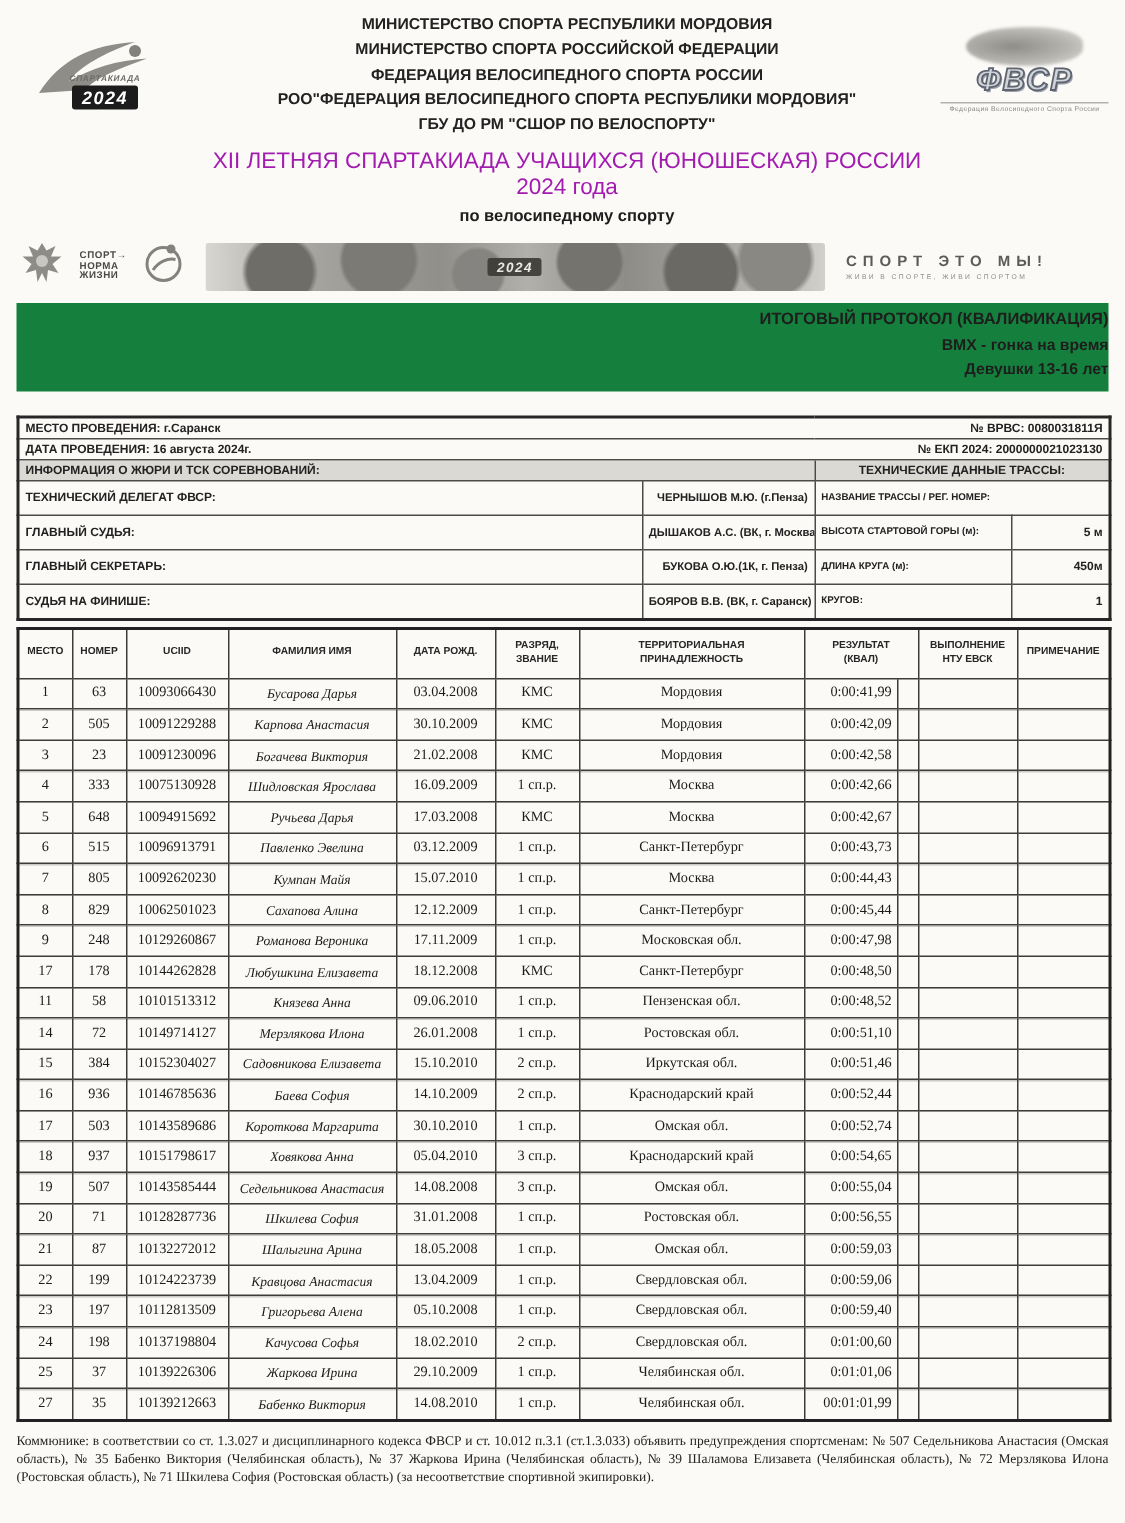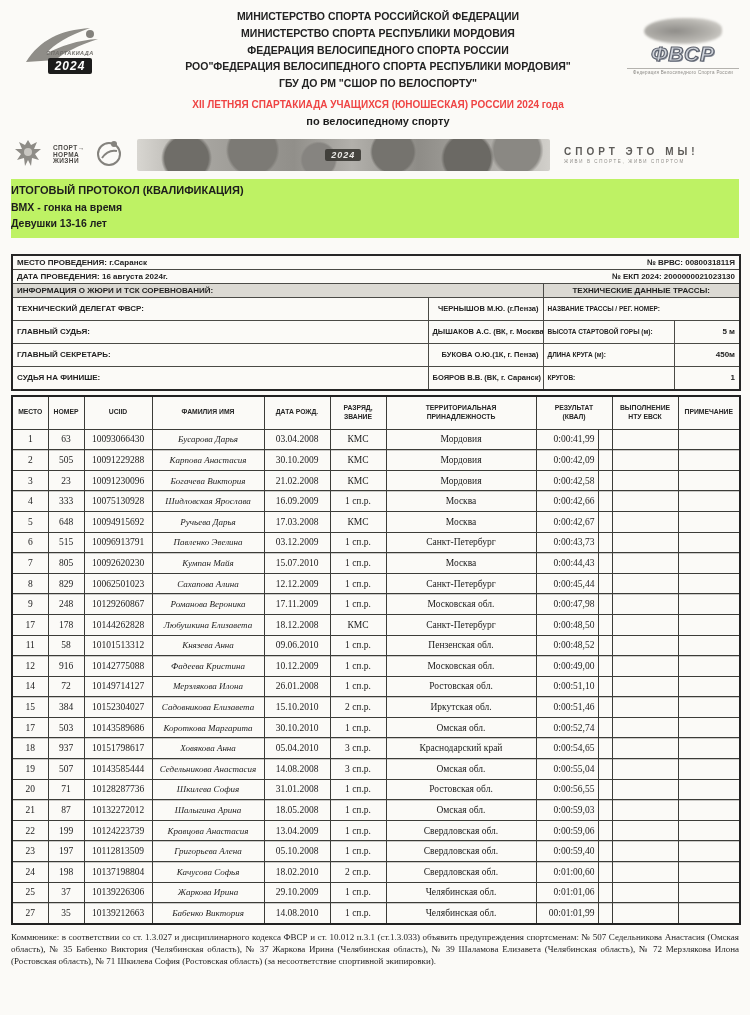--- a/index.html
+++ b/index.html
@@ -13,21 +13,21 @@
 
   
   .doc-header{display:flex;align-items:flex-start;}
   .logo-left{width:118px;padding-top:14px;text-align:center;position:relative;}
   .sp-swoosh{display:block;margin:0 auto;}
   .sp-cap{font-size:5.5px;font-weight:bold;letter-spacing:.5px;color:#6e6c68;margin-top:-20px;font-style:italic;}
   .sp-year{display:inline-block;background:#1c1c1c;color:#fff;font-weight:bold;font-style:italic;
     font-size:12px;padding:1px 7px;border-radius:2px;margin-top:1px;letter-spacing:1px;}
   .org-block{flex:1;text-align:center;}
   .org-line{font-size:10.5px;font-weight:bold;line-height:1.6;color:#222;}
-  .doc-title{font-size:10px;font-weight:bold;margin-top:7px;color:#ef4444;}
+  .doc-title{font-size:15px;font-weight:normal;margin-top:7px;color:#a21caf;}
   .doc-subtitle{font-size:11px;font-weight:bold;margin-top:5px;}
   .logo-right{width:112px;text-align:center;padding-top:10px;}
   .fvsr-blob{width:78px;height:26px;margin:0 auto;border-radius:50% 40% 45% 50%;
     background:radial-gradient(ellipse at 40% 50%,#8f8d89 0%,#b6b4af 55%,#e4e2dd 100%);
     filter:blur(1px);}
   .fvsr-abbr{font-size:21px;font-weight:bold;font-style:italic;letter-spacing:1px;
     color:#cfd3da;-webkit-text-stroke:1.2px #5e636e;text-shadow:1px 1px 0 #9aa0ab;margin-top:-2px;}
   .fvsr-caption{font-size:4.5px;color:#8a8884;border-top:1px solid #b4b2ae;margin-top:2px;padding-top:1px;letter-spacing:.3px;}
 
   
@@ -47,21 +47,21 @@
       linear-gradient(90deg,#d8d6d1,#a5a39e 18%,#918f8a 38%,#b2b0ab 52%,#8e8c87 68%,#a9a7a2 84%,#d2d0cb);}
   .collage-year{position:absolute;left:50%;top:50%;transform:translate(-50%,-50%);
     background:#3a3934;color:#f2f1ee;font-weight:bold;font-style:italic;font-size:9px;
     padding:1px 6px;border-radius:2px;letter-spacing:1px;opacity:.9;}
   .slogan-block{width:175px;text-align:left;}
   .slogan{font-size:10px;font-weight:bold;letter-spacing:4px;color:#5d5b58;white-space:nowrap;}
   .slogan-sub{font-size:4.5px;letter-spacing:1.6px;color:#8f8d89;margin-top:2px;white-space:nowrap;}
 
   
   .protocol-box{border:2px solid #26
-2626;border-color:#262626;margin-top:6px;text-align:left;padding:3px 0 6px;background:#bef264;}
+2626;border-color:#262626;margin-top:6px;text-align:right;padding:3px 0 6px;background:#15803d;}
   .protocol-box .l1{font-size:11px;font-weight:bold;line-height:1.55;}
   .protocol-box .l2,.protocol-box .l3{font-size:10.5px;font-weight:bold;line-height:1.55;}
 
   
   table{border-collapse:collapse;}
   .info-table{width:728px;margin-top:16px;border:2px solid #262626;table-layout:fixed;}
   .info-table td{border:1px solid #4a4a46;font-size:8px;font-weight:bold;padding:2px 4px;color:#222;overflow:hidden;white-space:nowrap;}
   .info-table tr.plain td{border-left:none;border-right:none;}
   .info-table .right{text-align:right;}
   .info-table .shaded{background:#dbd9d3;}
@@ -94,22 +94,22 @@
     <div class="logo-left">
       <svg class="sp-swoosh" width="100" height="48" viewBox="0 0 100 48">
         <path d="M6 40 C 20 18, 40 8, 70 6 C 48 14, 34 22, 26 32 C 40 24, 58 18, 78 17 C 58 24, 44 30, 36 38 Z" fill="#8f8d88"></path>
         <circle cx="70" cy="12" r="4" fill="#83817c"></circle>
       </svg>
       <div class="sp-cap">СПАРТАКИАДА</div>
       <div class="sp-year">2024</div>
     </div>
 
     <div class="org-block">
+      <div class="org-line">МИНИСТЕРСТВО СПОРТА РЕСПУБЛИКИ МОРДОВИЯ</div>
       <div class="org-line">МИНИСТЕРСТВО СПОРТА РОССИЙСКОЙ ФЕДЕРАЦИИ</div>
-      <div class="org-line">МИНИСТЕРСТВО СПОРТА РЕСПУБЛИКИ МОРДОВИЯ</div>
       <div class="org-line">ФЕДЕРАЦИЯ ВЕЛОСИПЕДНОГО СПОРТА РОССИИ</div>
       <div class="org-line">РОО"ФЕДЕРАЦИЯ ВЕЛОСИПЕДНОГО СПОРТА РЕСПУБЛИКИ МОРДОВИЯ"</div>
       <div class="org-line">ГБУ ДО РМ "СШОР ПО ВЕЛОСПОРТУ"</div>
       <div class="doc-title">XII ЛЕТНЯЯ СПАРТАКИАДА УЧАЩИХСЯ (ЮНОШЕСКАЯ) РОССИИ 2024 года</div>
       <div class="doc-subtitle">по велосипедному спорту</div>
     </div>
 
     <div class="logo-right">
       <div class="fvsr-blob"></div>
       <div class="fvsr-abbr">ФВСР</div>
@@ -367,33 +367,20 @@
           <td class="bc3">Князева Анна</td>
           <td class="bc4">09.06.2010</td>
           <td class="bc5">1 сп.р.</td>
           <td class="bc6">Пензенская обл.</td>
           <td class="bc7">0:00:48,52</td>
           <td class="bc-spacer"></td>
           <td class="bc8"></td>
           <td class="bc9"></td>
         </tr>
         <tr>
-          <td class="bc0">12</td>
-          <td class="bc1">916</td>
-          <td class="bc2">10142775088</td>
-          <td class="bc3">Фадеева Кристина</td>
-          <td class="bc4">10.12.2009</td>
-          <td class="bc5">1 сп.р.</td>
-          <td class="bc6">Московская обл.</td>
-          <td class="bc7">0:00:49,00</td>
-          <td class="bc-spacer"></td>
-          <td class="bc8"></td>
-          <td class="bc9"></td>
-        </tr>
-        <tr>
           <td class="bc0">14</td>
           <td class="bc1">72</td>
           <td class="bc2">10149714127</td>
           <td class="bc3">Мерзлякова Илона</td>
           <td class="bc4">26.01.2008</td>
           <td class="bc5">1 сп.р.</td>
           <td class="bc6">Ростовская обл.</td>
           <td class="bc7">0:00:51,10</td>
           <td class="bc-spacer"></td>
           <td class="bc8"></td>
@@ -406,20 +393,33 @@
           <td class="bc3">Садовникова Елизавета</td>
           <td class="bc4">15.10.2010</td>
           <td class="bc5">2 сп.р.</td>
           <td class="bc6">Иркутская обл.</td>
           <td class="bc7">0:00:51,46</td>
           <td class="bc-spacer"></td>
           <td class="bc8"></td>
           <td class="bc9"></td>
         </tr>
         <tr>
+          <td class="bc0">16</td>
+          <td class="bc1">936</td>
+          <td class="bc2">10146785636</td>
+          <td class="bc3">Баева София</td>
+          <td class="bc4">14.10.2009</td>
+          <td class="bc5">2 сп.р.</td>
+          <td class="bc6">Краснодарский край</td>
+          <td class="bc7">0:00:52,44</td>
+          <td class="bc-spacer"></td>
+          <td class="bc8"></td>
+          <td class="bc9"></td>
+        </tr>
+        <tr>
           <td class="bc0">17</td>
           <td class="bc1">503</td>
           <td class="bc2">10143589686</td>
           <td class="bc3">Короткова Маргарита</td>
           <td class="bc4">30.10.2010</td>
           <td class="bc5">1 сп.р.</td>
           <td class="bc6">Омская обл.</td>
           <td class="bc7">0:00:52,74</td>
           <td class="bc-spacer"></td>
           <td class="bc8"></td>

